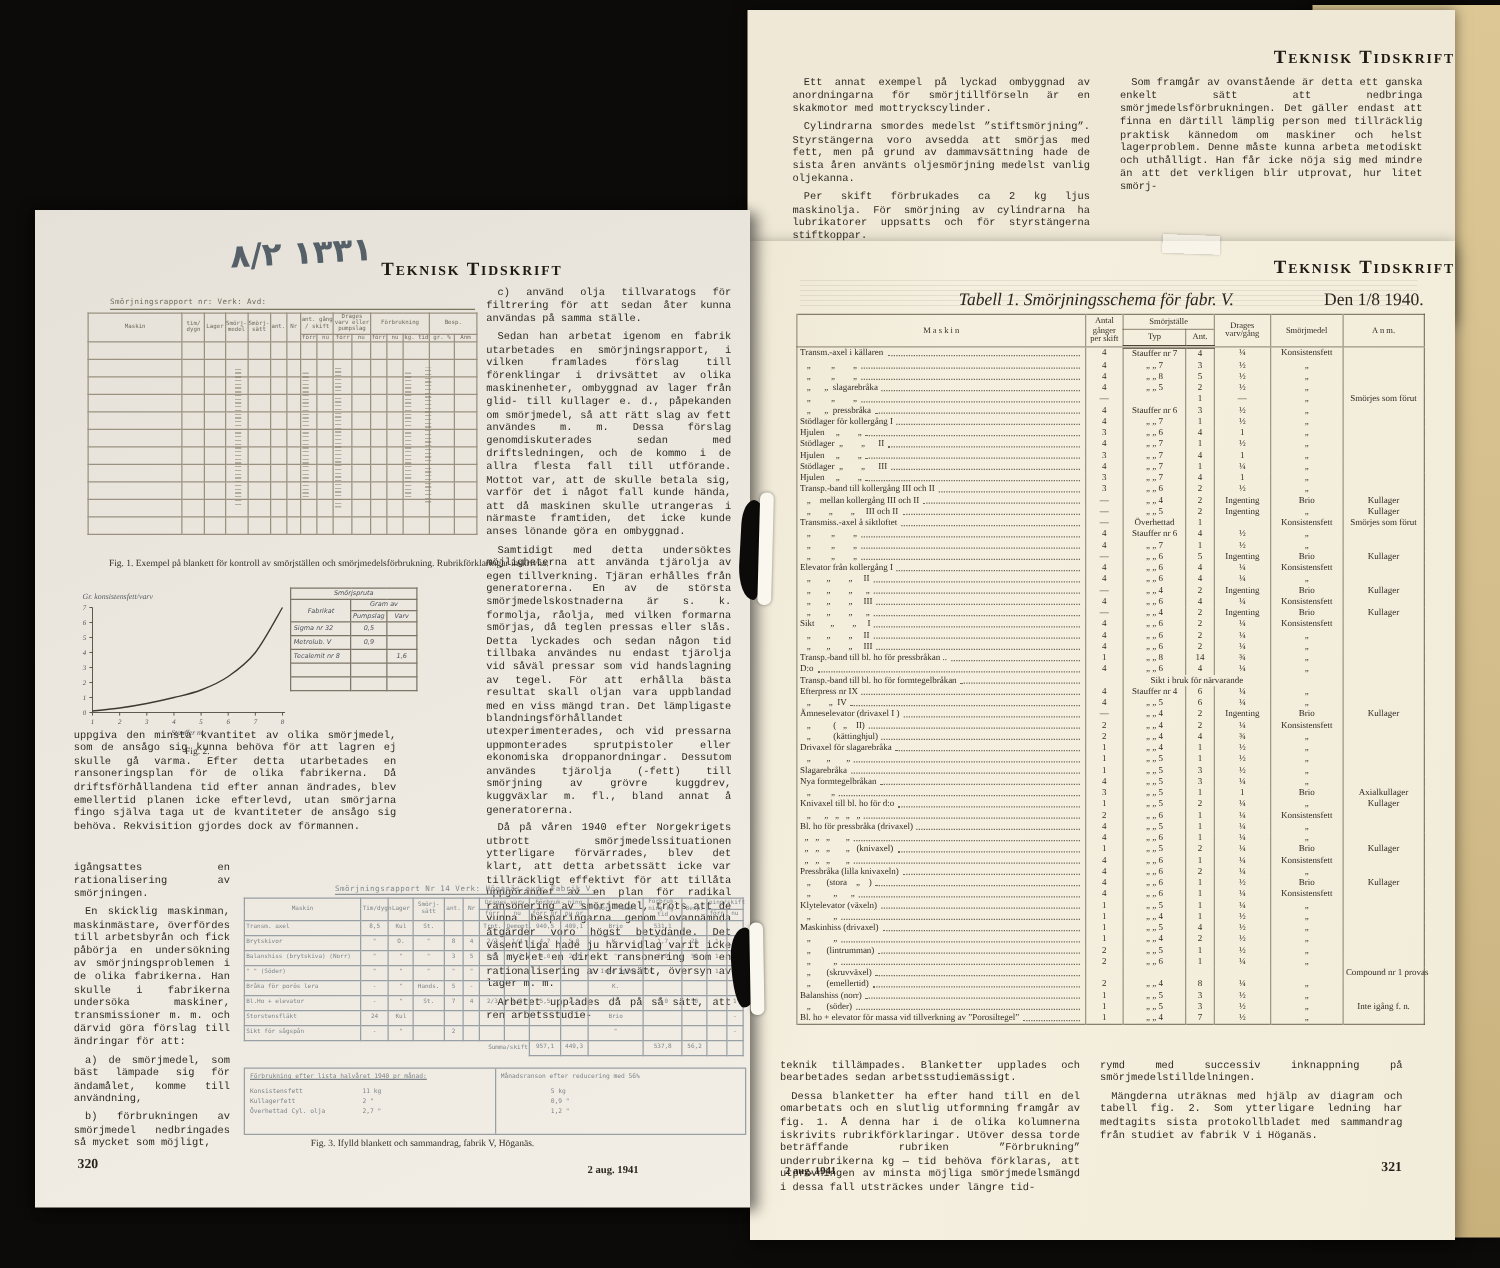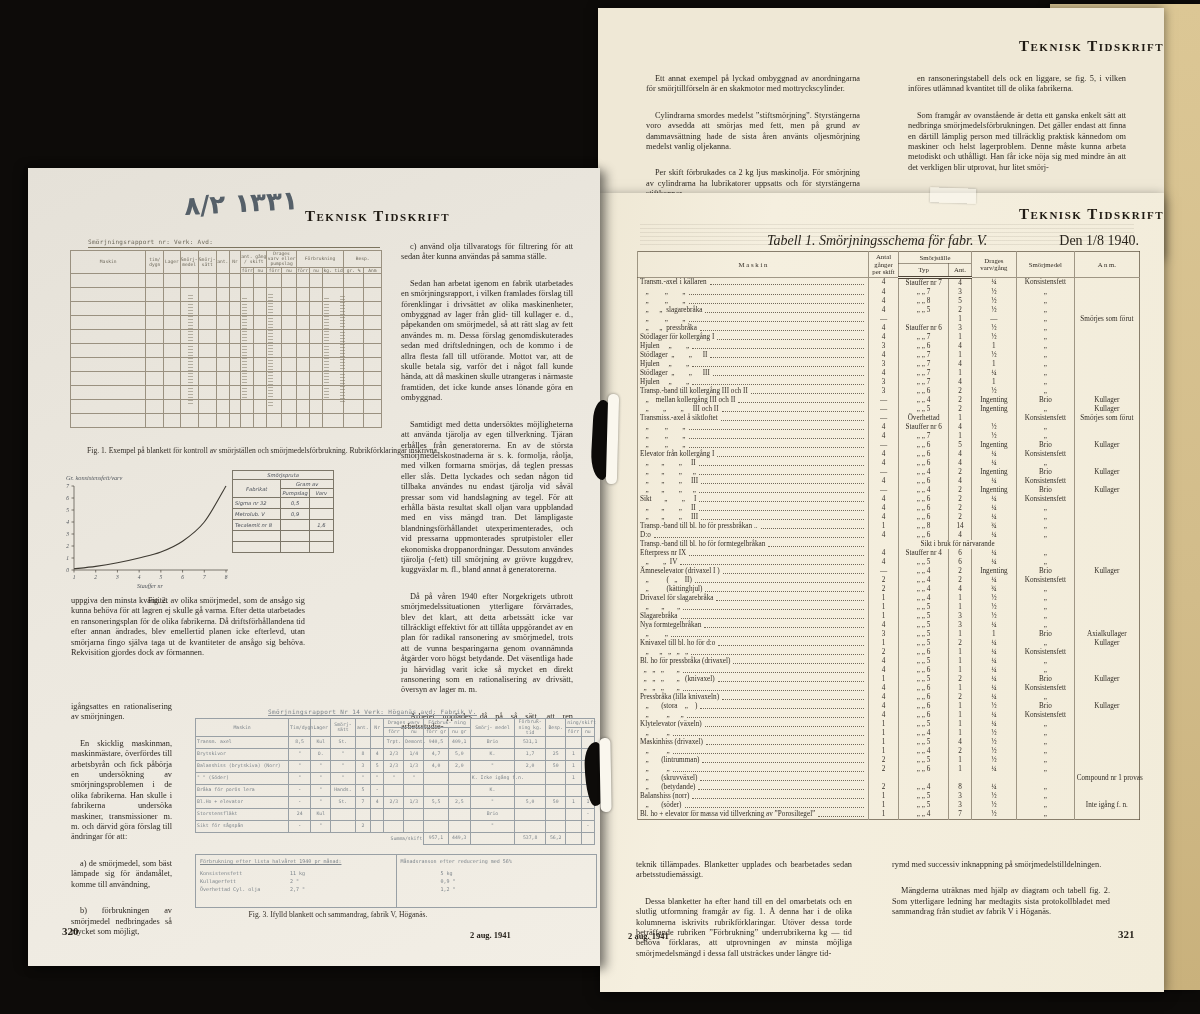--- a/index.html
+++ b/index.html
@@ -14,21 +14,21 @@
        box-shadow:0 4px 12px rgba(0,0,0,.55);}
   #left-page{left:28px;top:168px;width:572px;height:798px;
        background:linear-gradient(155deg,#e5e1d8 0%,#ece8df 45%,#f2eee5 100%);
        box-shadow:6px 3px 10px rgba(0,0,0,.45), -4px 0 10px rgba(0,0,0,.4);}
 
   .masthead{position:absolute;left:0;right:0;text-align:right;font-weight:700;
        font-variant:small-caps;letter-spacing:1.5px;font-size:15px;color:#1f1a13;}
 
   
   .col{position:absolute;color:#2e2923;font-size:8.3px;line-height:10.4px;}
-  .para{margin:16px;text-align:justify;text-indent:9px;}
+  .para{margin:4px;text-align:justify;text-indent:9px;font-family:Liberation Mono, monospace;}
   .cont .para:first-child{text-indent:0;}
 
   
   #t1-title-row{position:absolute;left:37px;top:40px;width:503px;height:14px;font-size:14px;color:#2a251e;}
   #t1-title{position:absolute;left:130px;font-style:italic;}
   #t1-date{position:absolute;right:1px;}
   table.t1{position:absolute;left:37px;top:58px;width:503px;border-collapse:collapse;
        table-layout:fixed;font-size:7.2px;line-height:8.9px;color:#332d26;}
   table.t1 th{font-weight:400;font-size:6.8px;line-height:7.6px;text-align:center;vertical-align:middle;padding:1px 1px;}
   table.t1 td{padding:0 2px;height:9px;vertical-align:top;text-align:center;white-space:nowrap;overflow:visible;}
@@ -115,21 +115,20 @@
 
 <div id="back-page" class="page">
   <div class="masthead" style="top:30px;">Teknisk Tidskrift</div>
   <div class="col" id="bp-col-left">
       <p class="para">Ett annat exempel på lyckad ombyggnad av anordningarna för smörjtillförseln är en skakmotor med mottryckscylinder.</p>
       <p class="para">Cylindrarna smordes medelst ”stiftsmörjning”. Styrstängerna voro avsedda att smörjas med fett, men på grund av dammavsättning hade de sista åren använts oljesmörjning medelst vanlig oljekanna.</p>
       <p class="para">Per skift förbrukades ca 2 kg ljus maskinolja. För smörjning av cylindrarna ha lubrikatorer uppsatts och för styrstängerna stiftkoppar.</p>
       <p class="para">Förbrukningen framgår av nedanstående tabell</p>
     </div>
   <div class="col" id="bp-col-right">
-      <p class="para">en ransoneringstabell dels ock en liggare, se fig. 5, i vilken införes utlämnad kvantitet till de olika fabrikerna.</p>
       <p class="para">Som framgår av ovanstående är detta ett ganska enkelt sätt att nedbringa smörjmedelsförbrukningen. Det gäller endast att finna en därtill lämplig person med tillräcklig praktisk kännedom om maskiner och helst lagerproblem. Denne måste kunna arbeta metodiskt och uthålligt. Han får icke nöja sig med mindre än att det verkligen blir utprovat, hur litet smörj-</p>
     </div>
 </div>
 
 <div id="right-page" class="page">
   <div class="bleed"></div>
   <div class="masthead" style="top:13px;">Teknisk Tidskrift</div>
   <div id="t1-title-row">
     <span id="t1-title">Tabell 1.  Smörjningsschema för fabr. V.</span>
     <span id="t1-date">Den 1/8 1940.</span>
@@ -937,21 +936,21 @@
           <td class="c-antal"></td>
           <td class="c-typ"></td>
           <td class="c-ant"></td>
           <td class="c-drages"></td>
           <td class="c-medel"></td>
           <td class="c-anm">Compound nr 1 provas</td>
         </tr>
         <tr>
           <td class="c-maskin">
             <div class="mrow">
-              <span>   „       (betydande)</span>
+              <span>   „       (emellertid)</span>
               <span class="dots"></span>
             </div>
           </td>
           <td class="c-antal">2</td>
           <td class="c-typ">„      „ 4</td>
           <td class="c-ant">8</td>
           <td class="c-drages">¼</td>
           <td class="c-medel">„</td>
           <td class="c-anm"></td>
         </tr>
@@ -1001,21 +1000,21 @@
   </table>
   <div class="col cont" id="rp-col-left">
       <p class="para">teknik tillämpades.  Blanketter upplades och bearbetades sedan arbetsstudiemässigt.</p>
       <p class="para">Dessa blanketter ha efter hand till en del omarbetats och en slutlig utformning framgår av fig. 1.  Å denna har i de olika kolumnerna iskrivits rubrikförklaringar.  Utöver dessa torde beträffande rubriken ”Förbrukning” underrubrikerna kg — tid behöva förklaras, att utprovningen av minsta möjliga smörjmedelsmängd i dessa fall utsträckes under längre tid-</p>
     </div>
   <div class="col cont" id="rp-col-right">
       <p class="para">rymd med successiv inknappning på smörjmedelstilldelningen.</p>
       <p class="para">Mängderna uträknas med hjälp av diagram och tabell fig. 2.  Som ytterligare ledning har medtagits sista protokollbladet med sammandrag från studiet av fabrik V i Höganäs.</p>
     </div>
   <div class="footer-date" style="left:28px;top:738px;">2 aug. 1941</div>
-  <div class="page-num" style="left:505px;top:735px;margin-left:13px;">321</div>
+  <div class="page-num" style="left:505px;top:735px;">321</div>
 </div>
 
 <div id="left-page" class="page">
   <div id="handwriting">١٣٣١ ٨/٢</div>
   <div class="masthead" id="lp-masthead" style="position:absolute;">Teknisk Tidskrift</div>
 
   <div id="f1-label" class="tw">Smörjningsrapport nr:          Verk:          Avd:</div>
   <table class="f1">
     <colgroup>
       <col style="width:23%">

